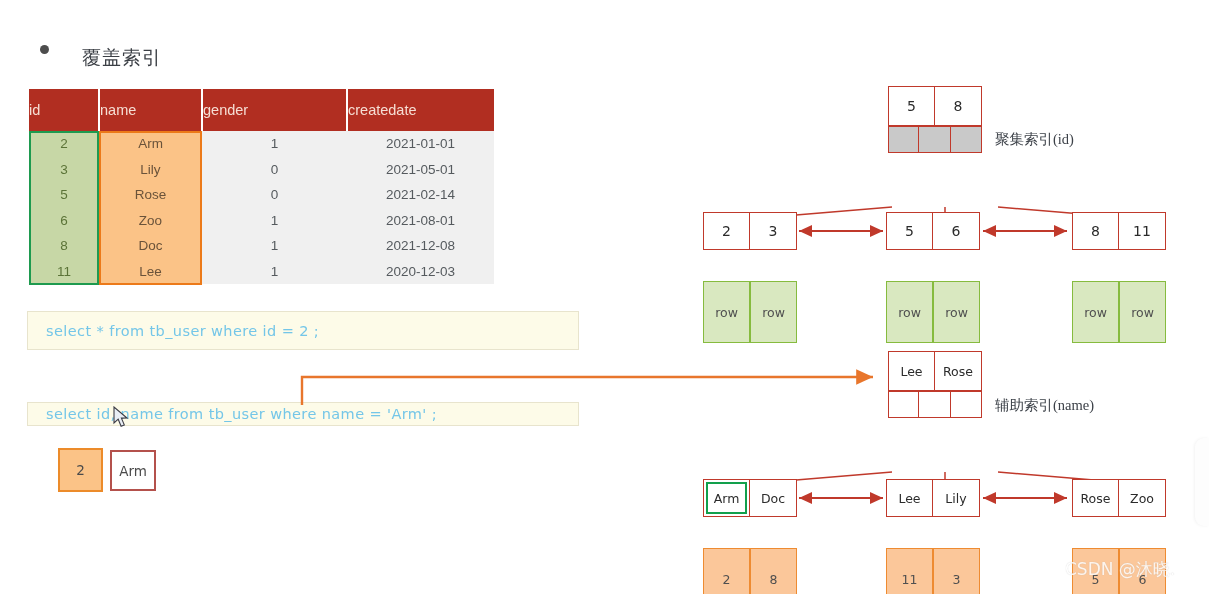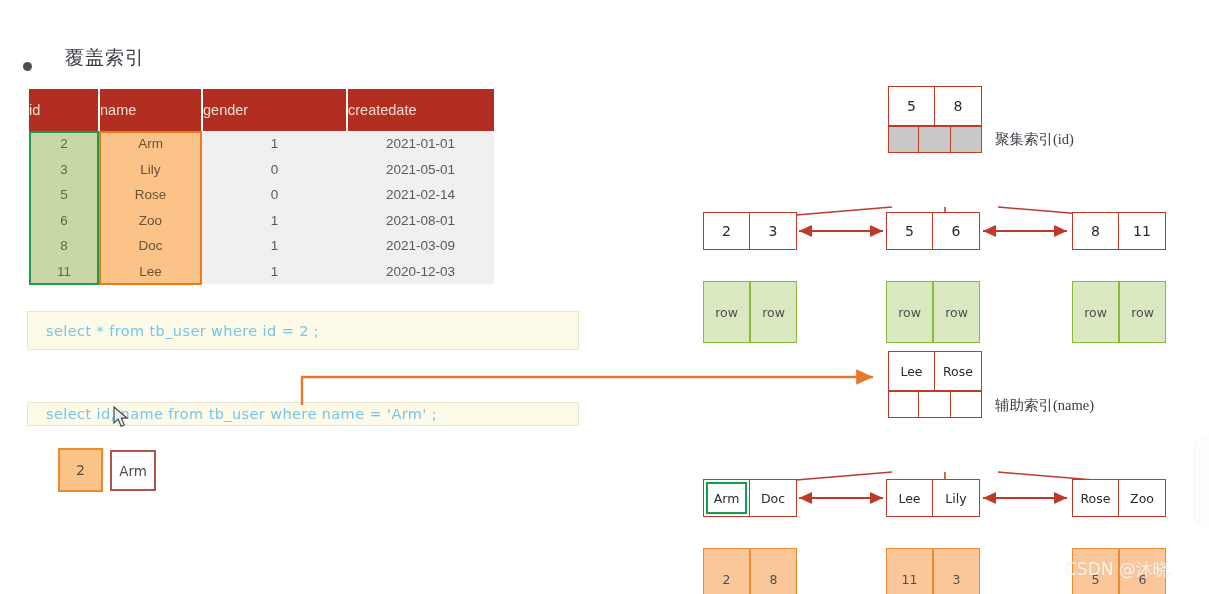--- a/index.html
+++ b/index.html
@@ -5,21 +5,21 @@
   * { box-sizing: border-box; margin: 0; padding: 0; }
   html, body {
     width: 1209px; height: 594px;
     background: #ffffff;
     font-family: "Liberation Sans", sans-serif;
     overflow: hidden;
   }
   #page { position: relative; width: 1209px; height: 594px; background:#fff; }
 
   
-  .heading { position:absolute; left:23px; top:45px; display:flex; align-items:flex-end; }
+  .heading { position:absolute; left:40px; top:45px; display:flex; align-items:flex-start; }
   .heading .bullet {
     width:9px; height:9px; border-radius:50%; background:#4d4d4d; margin-right:33px;
   }
   .heading .htext {
     font-size:19px; color:#3b3f45; letter-spacing:1px;
     font-family:"DejaVu Sans", sans-serif;
   }
 
   
   .table { position:absolute; left:29px; top:89px; width:465px; }
@@ -181,21 +181,21 @@
         <tr>
           <td class="col-id">6</td>
           <td class="col-name">Zoo</td>
           <td>1</td>
           <td>2021-08-01</td>
         </tr>
         <tr>
           <td class="col-id">8</td>
           <td class="col-name">Doc</td>
           <td>1</td>
-          <td>2021-03-09</td>
+          <td>2021-12-08</td>
         </tr>
         <tr>
           <td class="col-id">11</td>
           <td class="col-name">Lee</td>
           <td>1</td>
           <td>2020-12-03</td>
         </tr>
       </tbody>
     </table>
     <div class="hl-box hl-id"></div>

